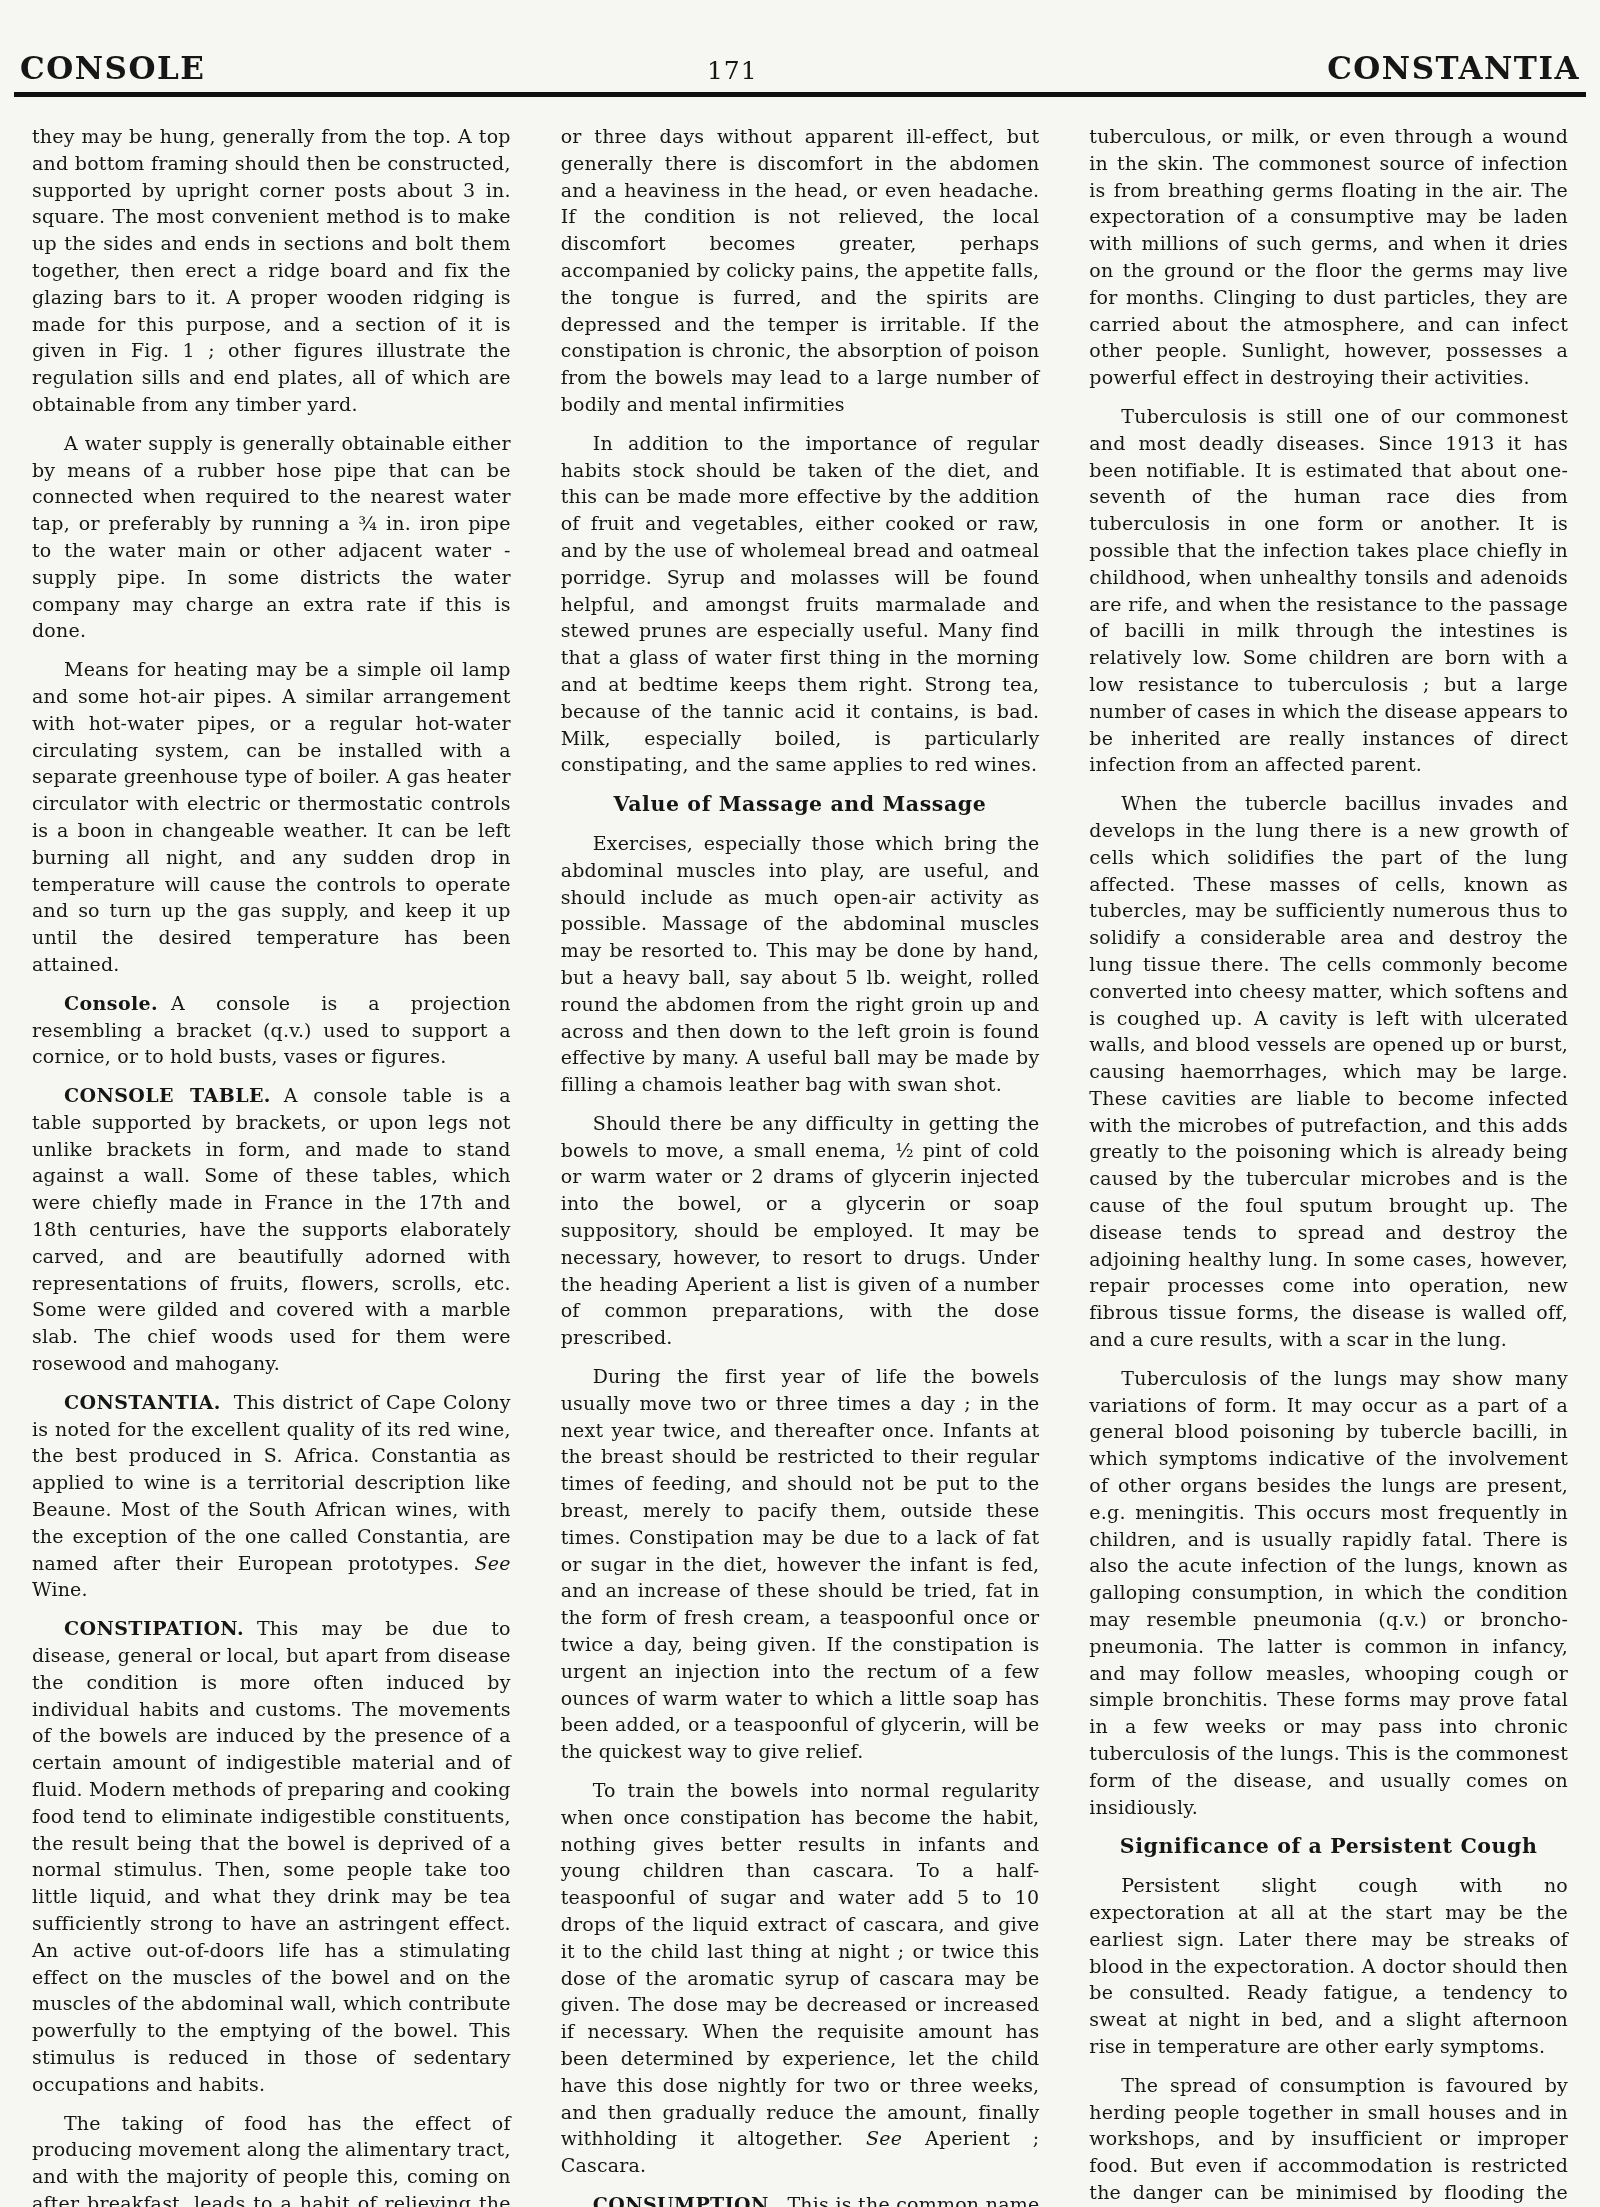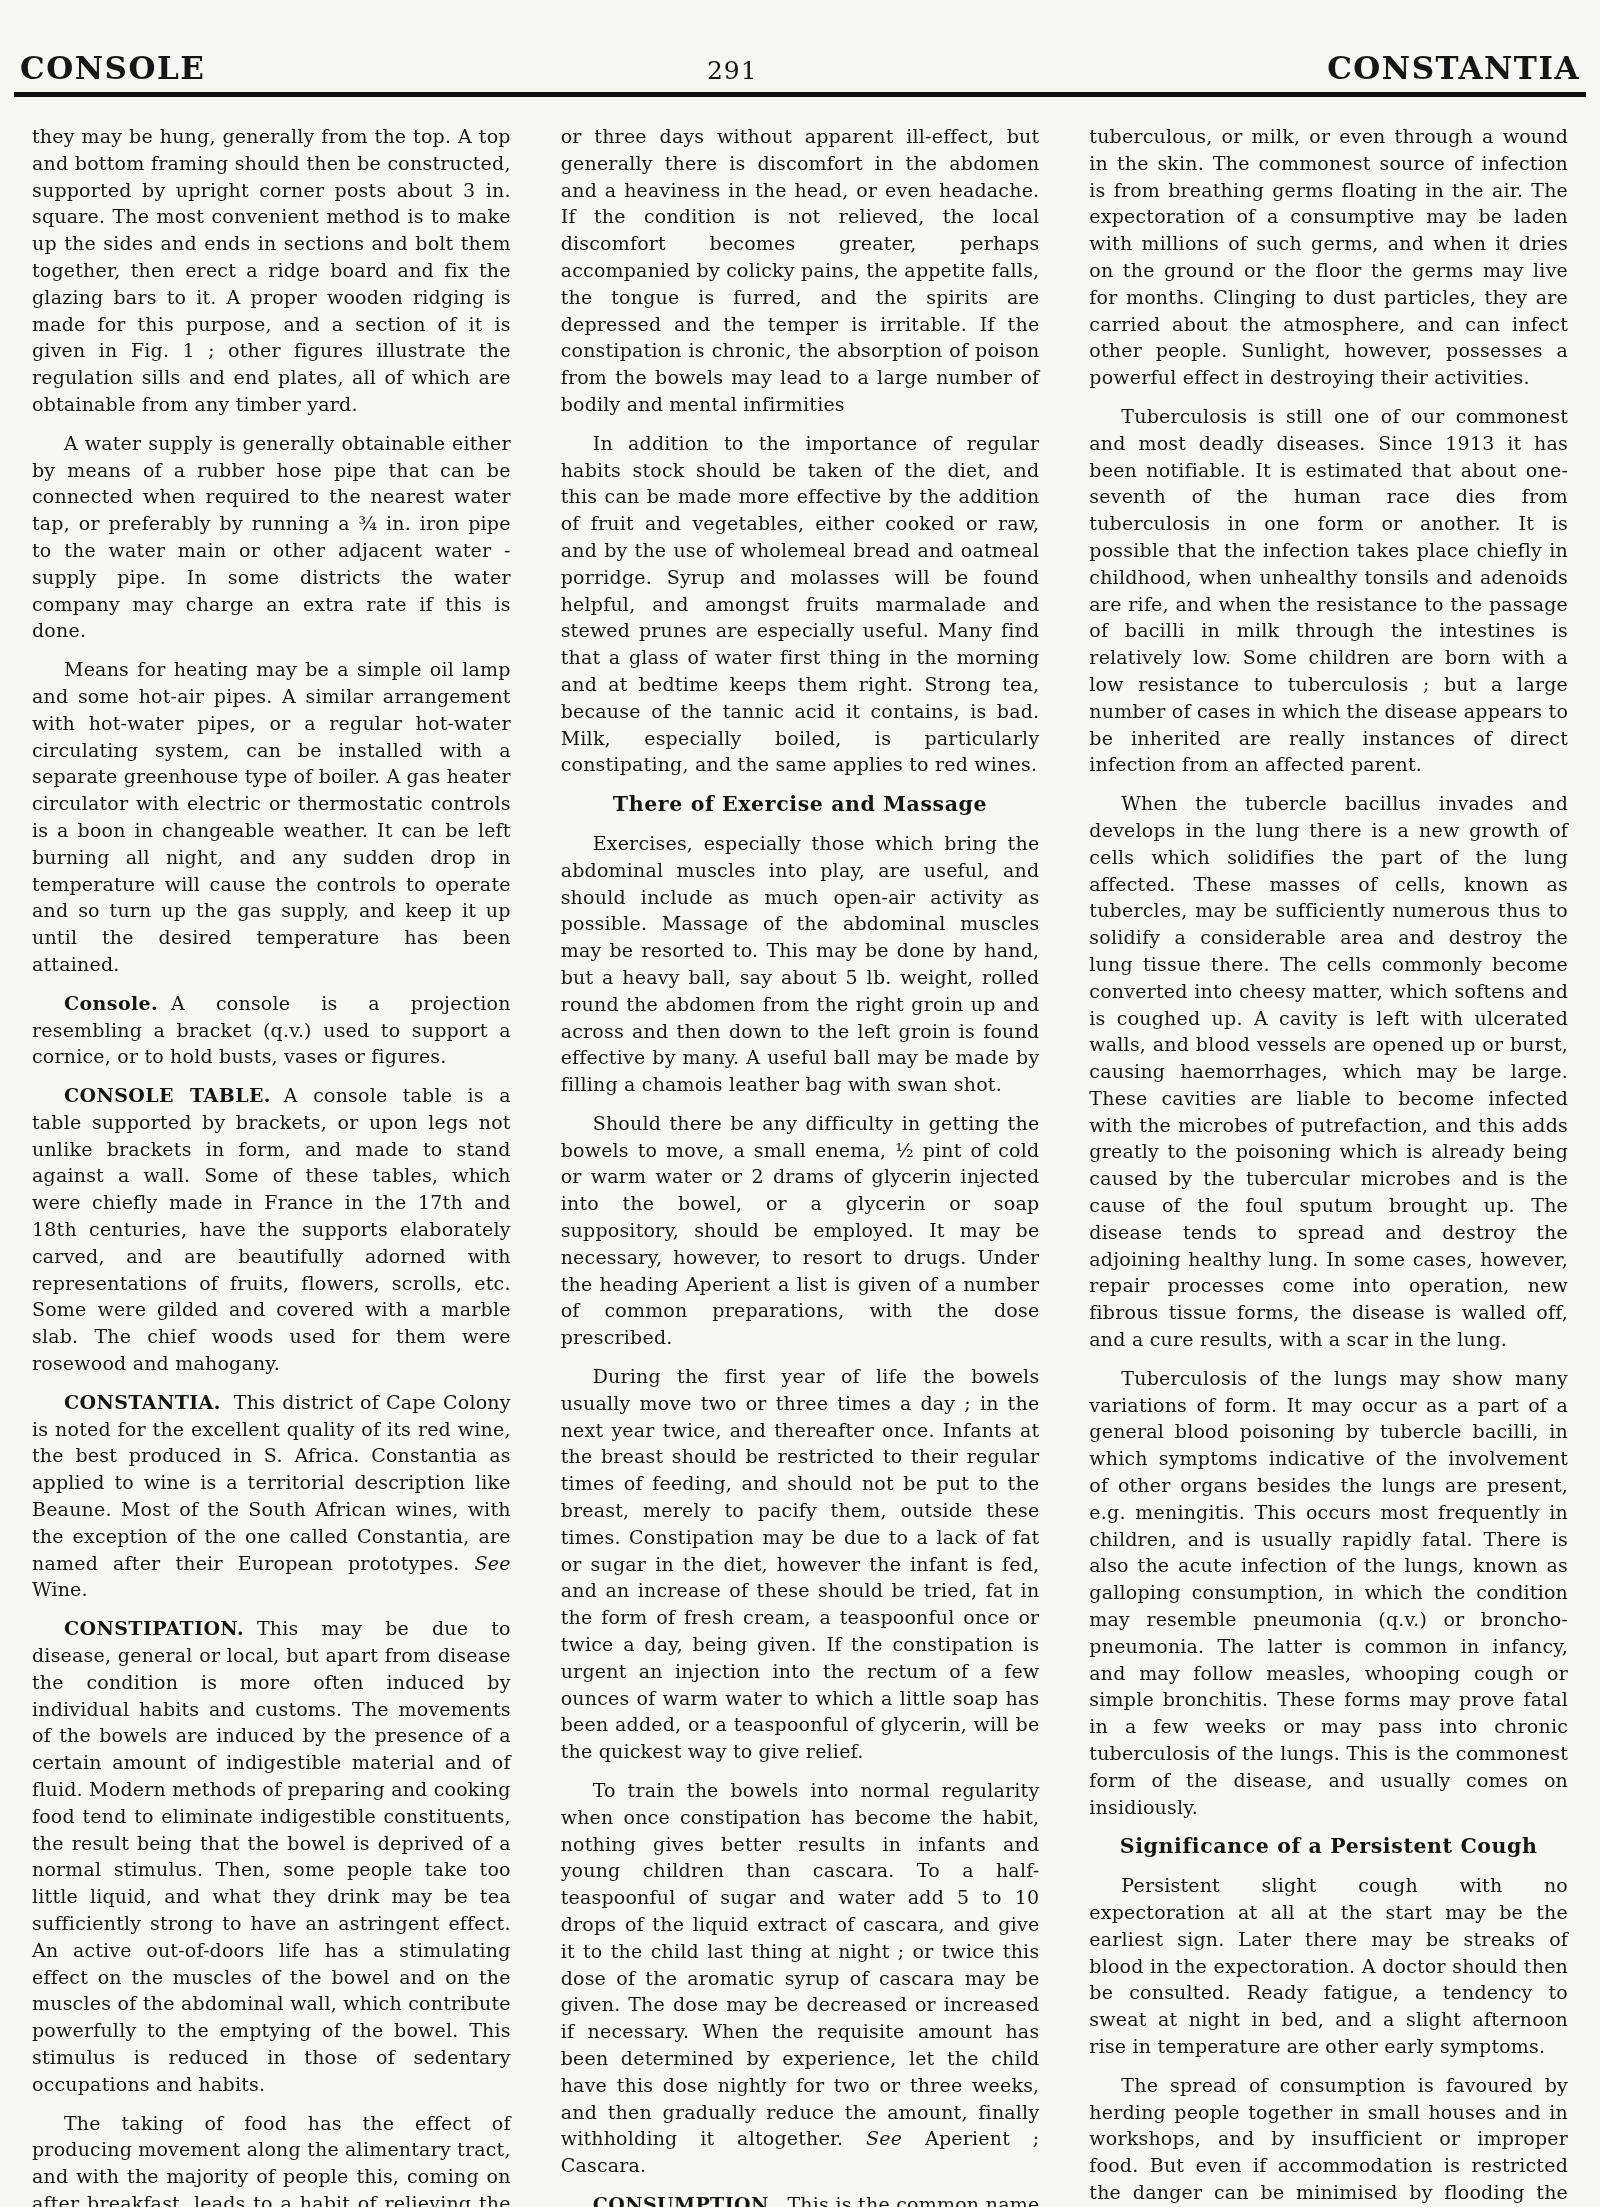--- a/index.html
+++ b/index.html
@@ -64,39 +64,39 @@
   }
   .term { font-weight: bold; margin-right: 13px; letter-spacing: 0.4px; }
   i { font-style: italic; }
 </style>
 </head>
 <body>
 
 <div class="page">
   <div class="running-head">
     <span class="edge">CONSOLE</span>
-    <span class="folio">291</span>
+    <span class="folio">171</span>
     <span class="edge">CONSTANTIA</span>
   </div>
   <div class="head-rule"></div>
   <div class="columns">
     <div class="col">
         <p class="para-flush"><span>they may be hung, generally from the top. A top and bottom framing should then be constructed, supported by upright corner posts about 3 in. square. The most convenient method is to make up the sides and ends in sections and bolt them together, then erect a ridge board and fix the glazing bars to it. A proper wooden ridging is made for this purpose, and a section of it is given in Fig. 1 ; other figures illustrate the regulation sills and end plates, all of which are obtainable from any timber yard.</span></p>
         <p class="para"><span>A water supply is generally obtainable either by means of a rubber hose pipe that can be connected when required to the nearest water tap, or preferably by running a ¾ in. iron pipe to the water main or other adjacent water - supply pipe. In some districts the water company may charge an extra rate if this is done.</span></p>
         <p class="para"><span>Means for heating may be a simple oil lamp and some hot-air pipes. A similar arrangement with hot-water pipes, or a regular hot-water circulating system, can be installed with a separate greenhouse type of boiler. A gas heater circulator with electric or thermostatic controls is a boon in changeable weather. It can be left burning all night, and any sudden drop in temperature will cause the controls to operate and so turn up the gas supply, and keep it up until the desired temperature has been attained.</span></p>
         <p class="entry"><span class="term">Console.</span><span>A console is a projection resembling a bracket (q.v.) used to support a cornice, or to hold busts, vases or figures.</span></p>
         <p class="entry"><span class="term">CONSOLE TABLE.</span><span>A console table is a table supported by brackets, or upon legs not unlike brackets in form, and made to stand against a wall. Some of these tables, which were chiefly made in France in the 17th and 18th centuries, have the supports elaborately carved, and are beautifully adorned with representations of fruits, flowers, scrolls, etc. Some were gilded and covered with a marble slab. The chief woods used for them were rosewood and mahogany.</span></p>
         <p class="entry"><span class="term">CONSTANTIA.</span><span>This district of Cape Colony is noted for the excellent quality of its red wine, the best produced in S. Africa. Constantia as applied to wine is a territorial description like Beaune. Most of the South African wines, with the exception of the one called Constantia, are named after their European prototypes. </span><i>See</i><span> Wine.</span></p>
         <p class="entry"><span class="term">CONSTIPATION.</span><span>This may be due to disease, general or local, but apart from disease the condition is more often induced by individual habits and customs. The movements of the bowels are induced by the presence of a certain amount of indigestible material and of fluid. Modern methods of preparing and cooking food tend to eliminate indigestible constituents, the result being that the bowel is deprived of a normal stimulus. Then, some people take too little liquid, and what they drink may be tea sufficiently strong to have an astringent effect. An active out-of-doors life has a stimulating effect on the muscles of the bowel and on the muscles of the abdominal wall, which contribute powerfully to the emptying of the bowel. This stimulus is reduced in those of sedentary occupations and habits.</span></p>
         <p class="para"><span>The taking of food has the effect of producing movement along the alimentary tract, and with the majority of people this, coming on after breakfast, leads to a habit of relieving the bowels then. Many men find that a pipe of tobacco is a further help. But the particular time does not matter so much as the habit of soliciting an action of the bowels at the same time every day, as they can be trained to act regularly. The bowels may not move for two</span></p>
       </div>
     <div class="col">
         <p class="para-flush"><span>or three days without apparent ill-effect, but generally there is discomfort in the abdomen and a heaviness in the head, or even headache. If the condition is not relieved, the local discomfort becomes greater, perhaps accompanied by colicky pains, the appetite falls, the tongue is furred, and the spirits are depressed and the temper is irritable. If the constipation is chronic, the absorption of poison from the bowels may lead to a large number of bodily and mental infirmities</span></p>
         <p class="para"><span>In addition to the importance of regular habits stock should be taken of the diet, and this can be made more effective by the addition of fruit and vegetables, either cooked or raw, and by the use of wholemeal bread and oatmeal porridge. Syrup and molasses will be found helpful, and amongst fruits marmalade and stewed prunes are especially useful. Many find that a glass of water first thing in the morning and at bedtime keeps them right. Strong tea, because of the tannic acid it contains, is bad. Milk, especially boiled, is particularly constipating, and the same applies to red wines.</span></p>
-        <h3 class="heading"><span>There of Exercise and Massage</span></h3>
+        <h3 class="heading"><span>Value of Massage and Massage</span></h3>
         <p class="para"><span>Exercises, especially those which bring the abdominal muscles into play, are useful, and should include as much open-air activity as possible. Massage of the abdominal muscles may be resorted to. This may be done by hand, but a heavy ball, say about 5 lb. weight, rolled round the abdomen from the right groin up and across and then down to the left groin is found effective by many. A useful ball may be made by filling a chamois leather bag with swan shot.</span></p>
         <p class="para"><span>Should there be any difficulty in getting the bowels to move, a small enema, ½ pint of cold or warm water or 2 drams of glycerin injected into the bowel, or a glycerin or soap suppository, should be employed. It may be necessary, however, to resort to drugs. Under the heading Aperient a list is given of a number of common preparations, with the dose prescribed.</span></p>
         <p class="para"><span>During the first year of life the bowels usually move two or three times a day ; in the next year twice, and thereafter once. Infants at the breast should be restricted to their regular times of feeding, and should not be put to the breast, merely to pacify them, outside these times. Constipation may be due to a lack of fat or sugar in the diet, however the infant is fed, and an increase of these should be tried, fat in the form of fresh cream, a teaspoonful once or twice a day, being given. If the constipation is urgent an injection into the rectum of a few ounces of warm water to which a little soap has been added, or a teaspoonful of glycerin, will be the quickest way to give relief.</span></p>
         <p class="para"><span>To train the bowels into normal regularity when once constipation has become the habit, nothing gives better results in infants and young children than cascara. To a half-teaspoonful of sugar and water add 5 to 10 drops of the liquid extract of cascara, and give it to the child last thing at night ; or twice this dose of the aromatic syrup of cascara may be given. The dose may be decreased or increased if necessary. When the requisite amount has been determined by experience, let the child have this dose nightly for two or three weeks, and then gradually reduce the amount, finally withholding it altogether. </span><i>See</i><span> Aperient ; Cascara.</span></p>
         <p class="entry"><span class="term">CONSUMPTION.</span><span>This is the common name for tubercular disease of the lungs (pulmonary phthisis) or of the bowels. The word denotes the wasting of the body in tuberculosis. The cause of the disease is always the tubercle bacillus that was discovered by Koch. This minute organism may enter the system and settle in the lungs through a person partaking of meat that is</span></p>
       </div>
     <div class="col">
         <p class="para-flush"><span>tuberculous, or milk, or even through a wound in the skin. The commonest source of infection is from breathing germs floating in the air. The expectoration of a consumptive may be laden with millions of such germs, and when it dries on the ground or the floor the germs may live for months. Clinging to dust particles, they are carried about the atmosphere, and can infect other people. Sunlight, however, possesses a powerful effect in destroying their activities.</span></p>
         <p class="para"><span>Tuberculosis is still one of our commonest and most deadly diseases. Since 1913 it has been notifiable. It is estimated that about one-seventh of the human race dies from tuberculosis in one form or another. It is possible that the infection takes place chiefly in childhood, when unhealthy tonsils and adenoids are rife, and when the resistance to the passage of bacilli in milk through the intestines is relatively low. Some children are born with a low resistance to tuberculosis ; but a large number of cases in which the disease appears to be inherited are really instances of direct infection from an affected parent.</span></p>
         <p class="para"><span>When the tubercle bacillus invades and develops in the lung there is a new growth of cells which solidifies the part of the lung affected. These masses of cells, known as tubercles, may be sufficiently numerous thus to solidify a considerable area and destroy the lung tissue there. The cells commonly become converted into cheesy matter, which softens and is coughed up. A cavity is left with ulcerated walls, and blood vessels are opened up or burst, causing haemorrhages, which may be large. These cavities are liable to become infected with the microbes of putrefaction, and this adds greatly to the poisoning which is already being caused by the tubercular microbes and is the cause of the foul sputum brought up. The disease tends to spread and destroy the adjoining healthy lung. In some cases, however, repair processes come into operation, new fibrous tissue forms, the disease is walled off, and a cure results, with a scar in the lung.</span></p>

